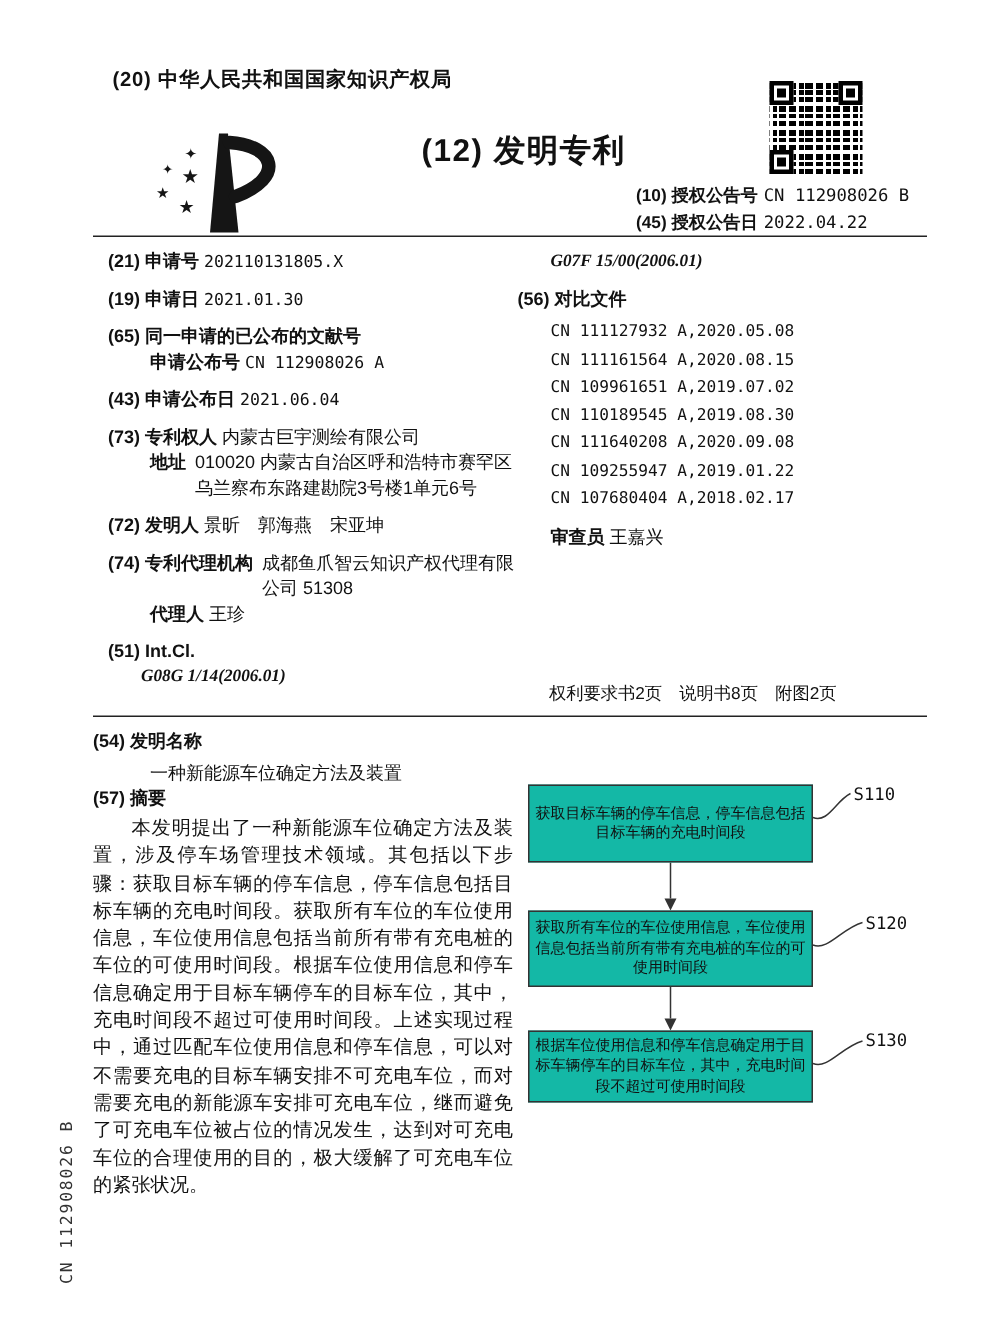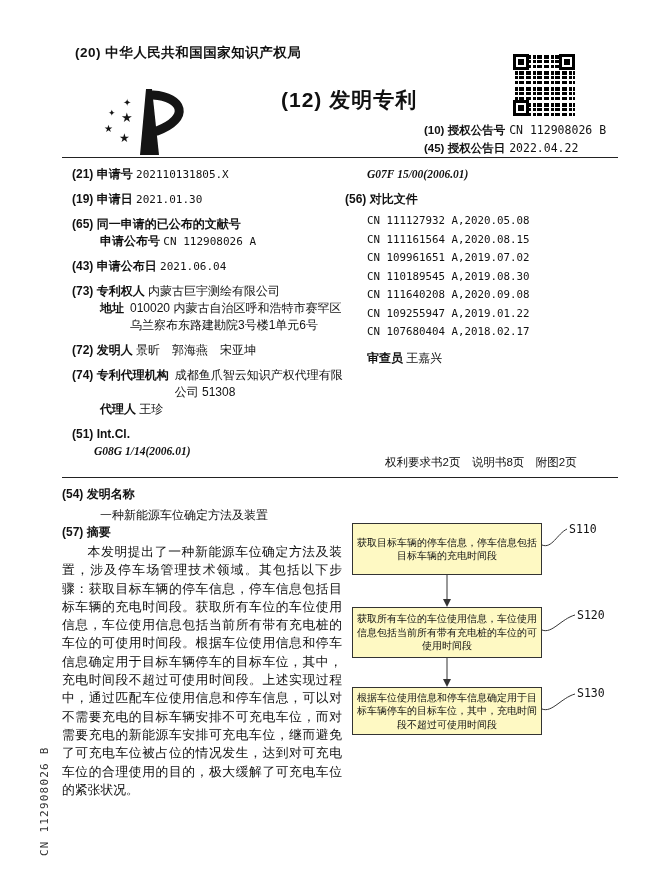--- a/index.html
+++ b/index.html
@@ -33,32 +33,32 @@
   .bib-item{margin-bottom:8px;}
   .indent{padding-left:28px;}
   .indent22{padding-left:22px;}
   .flexrow{display:flex;}
   .flexval{flex:1;margin-left:6px;}
   .nowrap{white-space:nowrap;}
   .valmono{font-family:"DejaVu Sans Mono",monospace;font-size:11px;}
   .cit{font-family:"DejaVu Sans Mono",monospace;font-size:10.8px;line-height:18.5px;white-space:nowrap;}
   .cits{padding-left:22px;margin-bottom:6px;}
   .examiner{padding-left:22px;margin-top:8px;}
-  .pages-line{position:absolute;left:385px;top:455px;font-size:11.5px;}
+  .pages-line{position:absolute;left:366px;top:455px;font-size:11.5px;}
 
   
   .title-sec{position:absolute;left:62px;top:486px;font-size:12px;line-height:17px;}
   .title-sec .t-val{padding-left:38px;margin-top:4px;}
   .abstract-label{position:absolute;left:62px;top:524px;font-size:12px;font-weight:bold;}
   .abstract-text{position:absolute;left:62px;top:543px;width:280px;font-size:12.8px;line-height:18.3px;
                  text-align:justify;text-indent:2em;}
 
   
   .flowchart{position:absolute;left:345px;top:518px;width:326px;height:230px;}
-  .fc-box{position:absolute;left:7px;width:190px;border:1px solid #333;background:#fef9c3;
+  .fc-box{position:absolute;left:7px;width:190px;border:1px solid #333;background:#14b8a6;
           display:flex;align-items:center;justify-content:center;text-align:center;
           font-size:10px;line-height:13.5px;padding:2px 4px;box-sizing:border-box;}
   .fc-b1{top:5px;height:52px;} .fc-b2{top:89px;height:51px;} .fc-b3{top:169px;height:48px;}
   .fc-label{position:absolute;font-family:"DejaVu Sans Mono",monospace;font-size:11.5px;}
   .fc-l1{left:224px;top:4px;} .fc-l2{left:232px;top:90px;} .fc-l3{left:232px;top:168px;}
   .fc-svg{position:absolute;left:0;top:0;}
 
   
   .vert{position:absolute;left:38px;top:856px;transform:rotate(-90deg);transform-origin:0 0;
         white-space:nowrap;font-size:11px;letter-spacing:1.2px;color:#333;}

